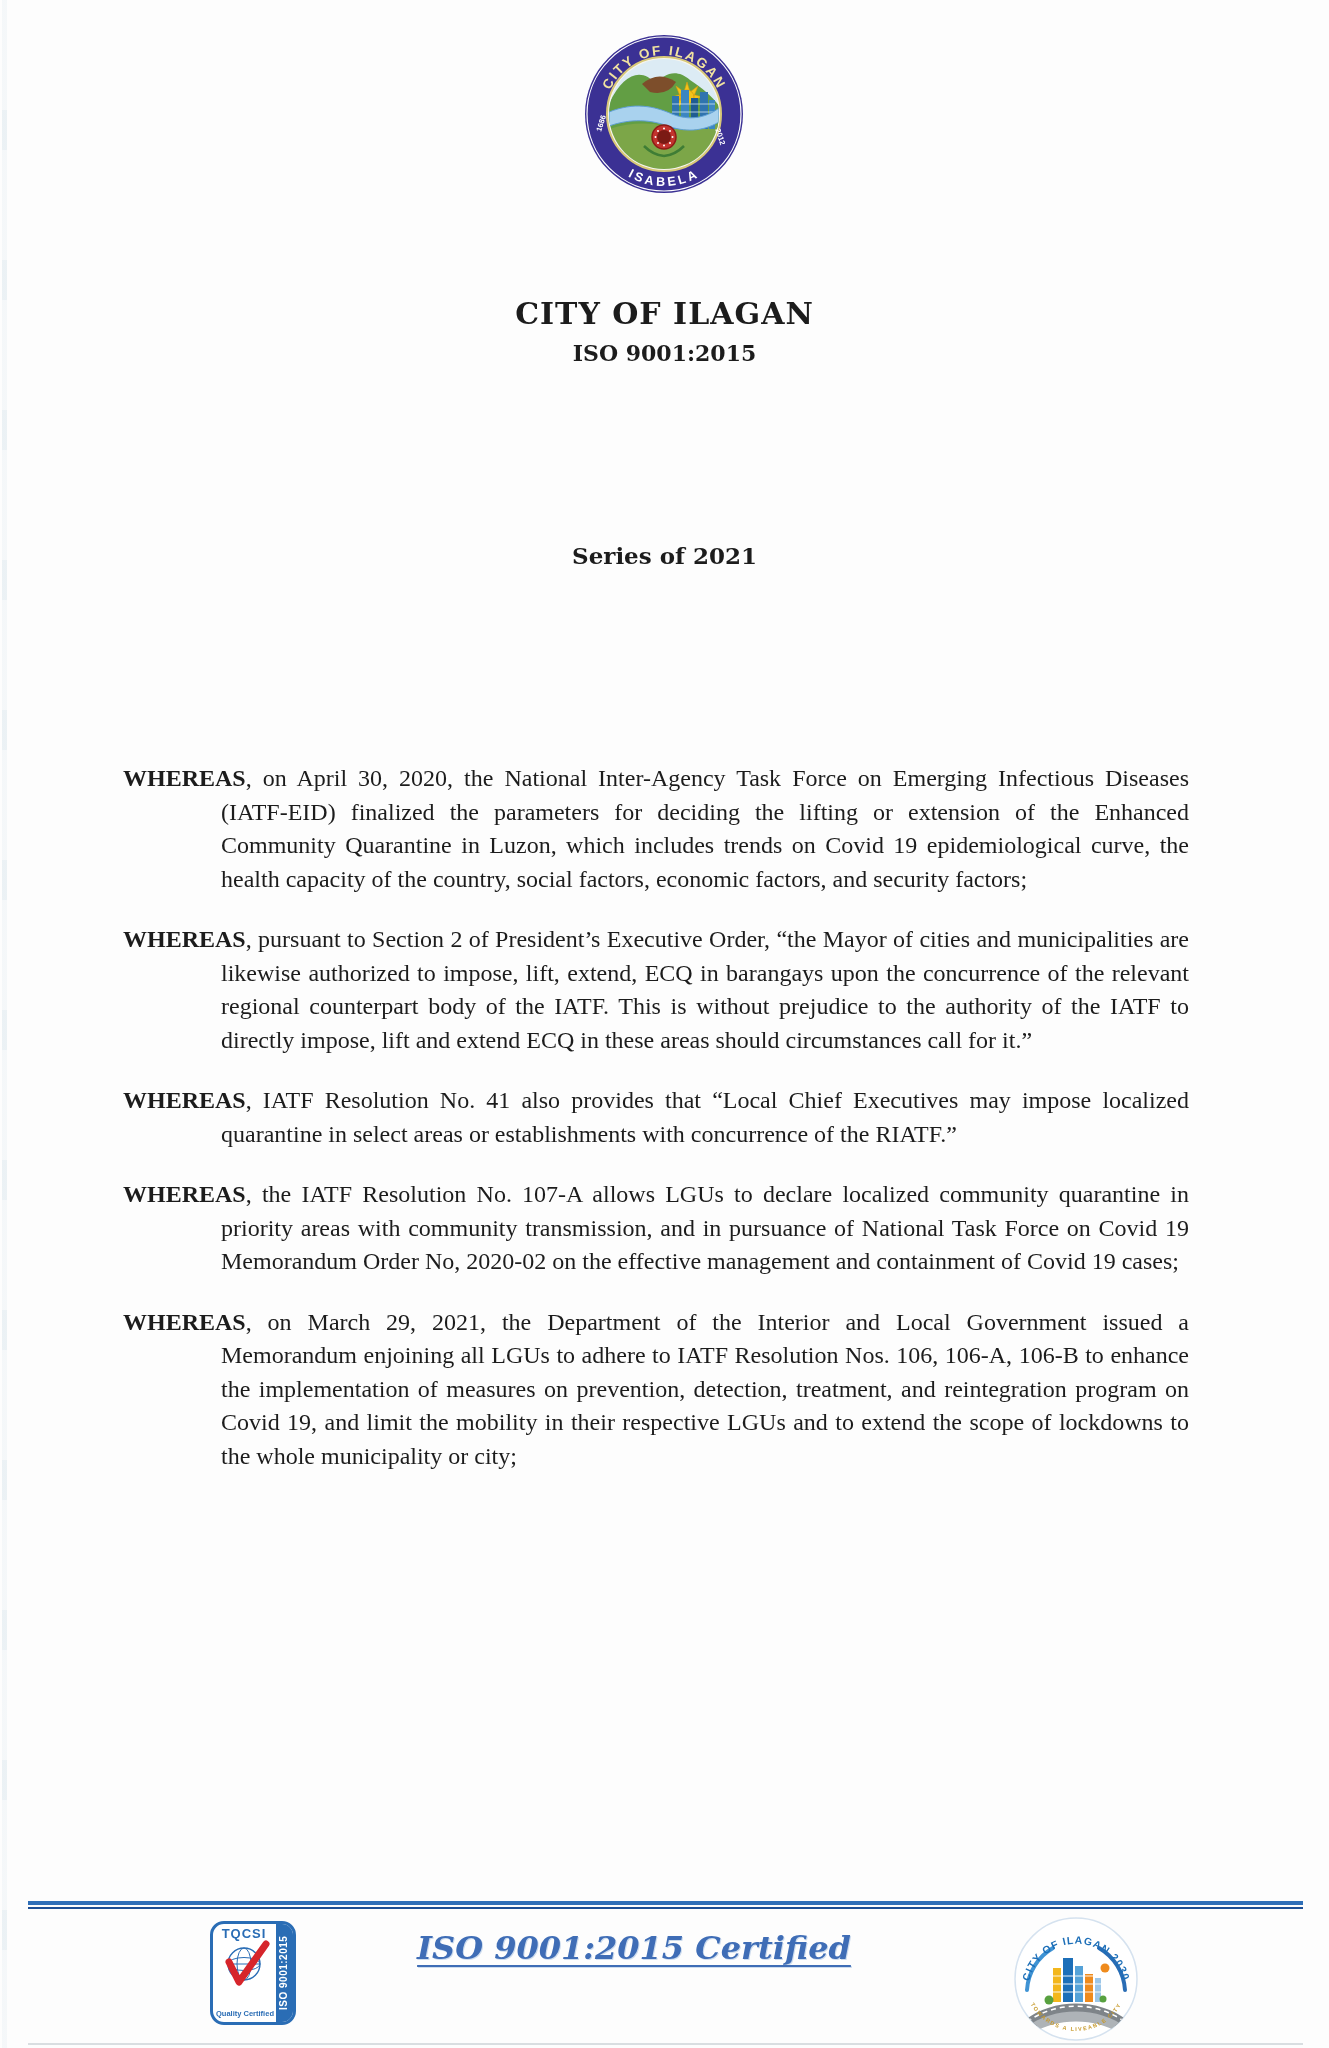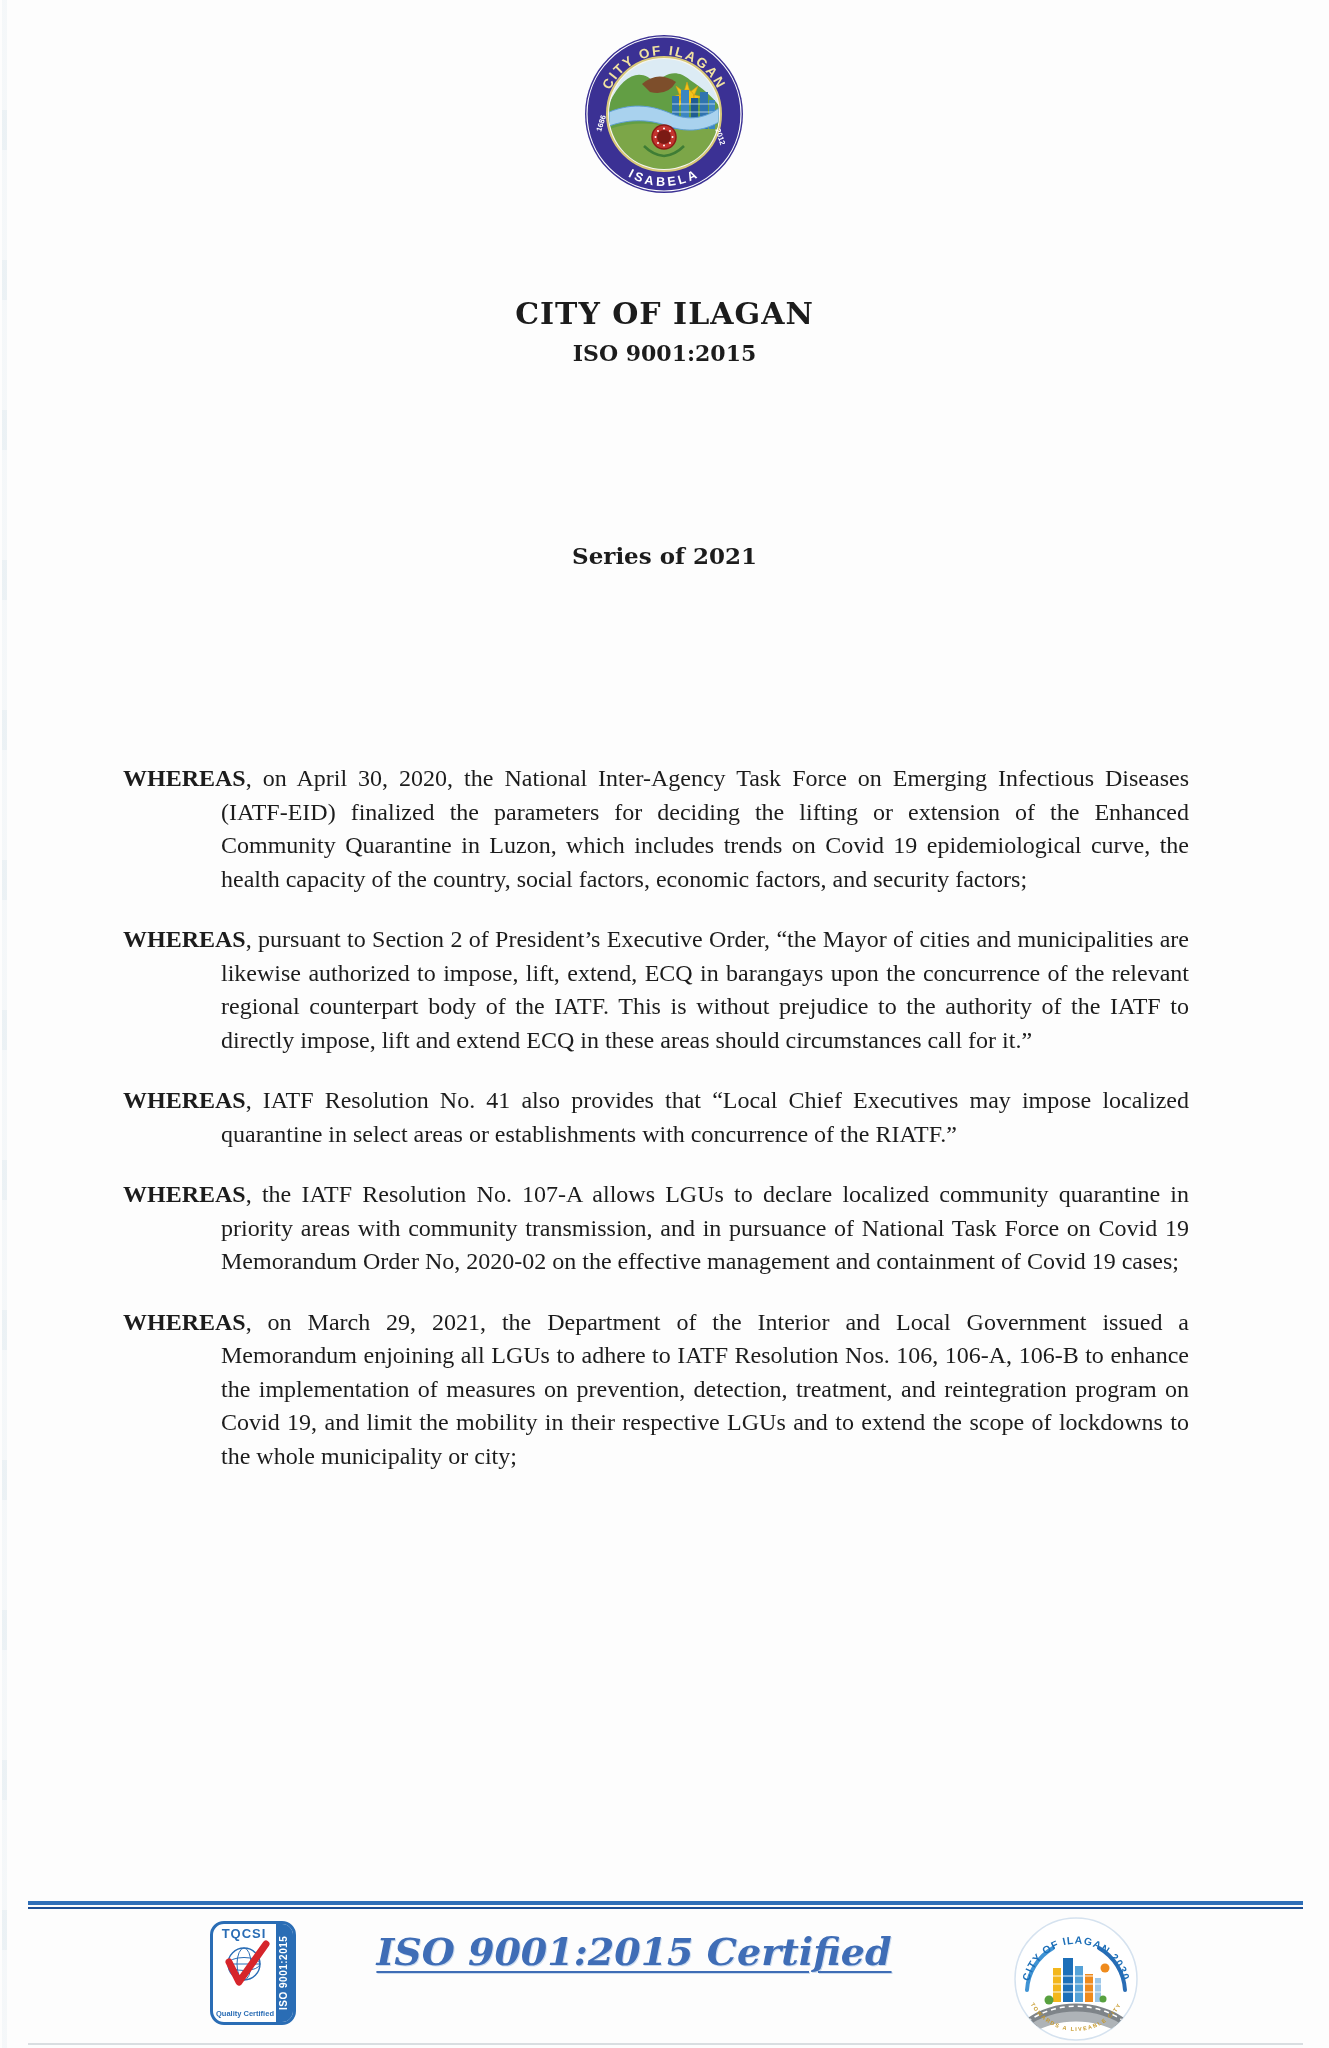--- a/index.html
+++ b/index.html
@@ -46,21 +46,21 @@
 
   .footer-rule1 { position:absolute; left:28px; right:26px; top:1901px; height:4px; background:#2f6fb8; }
   .footer-rule2 { position:absolute; left:28px; right:26px; top:1907px; height:2px; background:#1d4f95; }
   .footer-baseline { position:absolute; left:28px; right:26px; top:2043px; height:2px; background:#d9dee1; }
 
   .cert-script {
     position:absolute; left:264px; width:740px; text-align:center;
     color:#3f6db6; font-style:italic; font-weight:bold; white-space:nowrap;
     text-shadow:1px 1px 0 #cddcee;
   }
-  .cert-line1 { top:1929px; font-size:38px; text-decoration:underline;
+  .cert-line1 { top:1929px; font-size:32px; text-decoration:underline;
                 text-decoration-thickness:2px; text-underline-offset:6px; }
   .cert-line2 { top:1977px; font-size:31px; text-decoration:underline;
                 text-decoration-thickness:2px; text-underline-offset:6px; }
 
   .tqcsi { position:absolute; left:166px; top:1921px; width:86px; height:104px;margin-left:44px; }
   .tqcsi-box { width:100%; height:100%; border:3px solid #2a6db5; border-radius:14px;
                background:#fff; box-sizing:border-box; position:relative; overflow:hidden; }
   .tqcsi-band { position:absolute; right:0; top:0; bottom:0; width:17px;
                 background:#2a6db5; }
   .tqcsi-band span {

